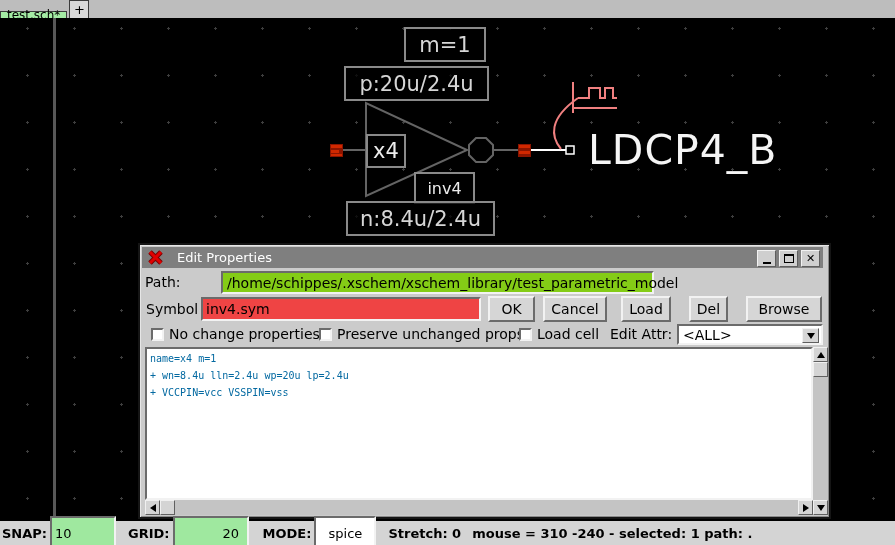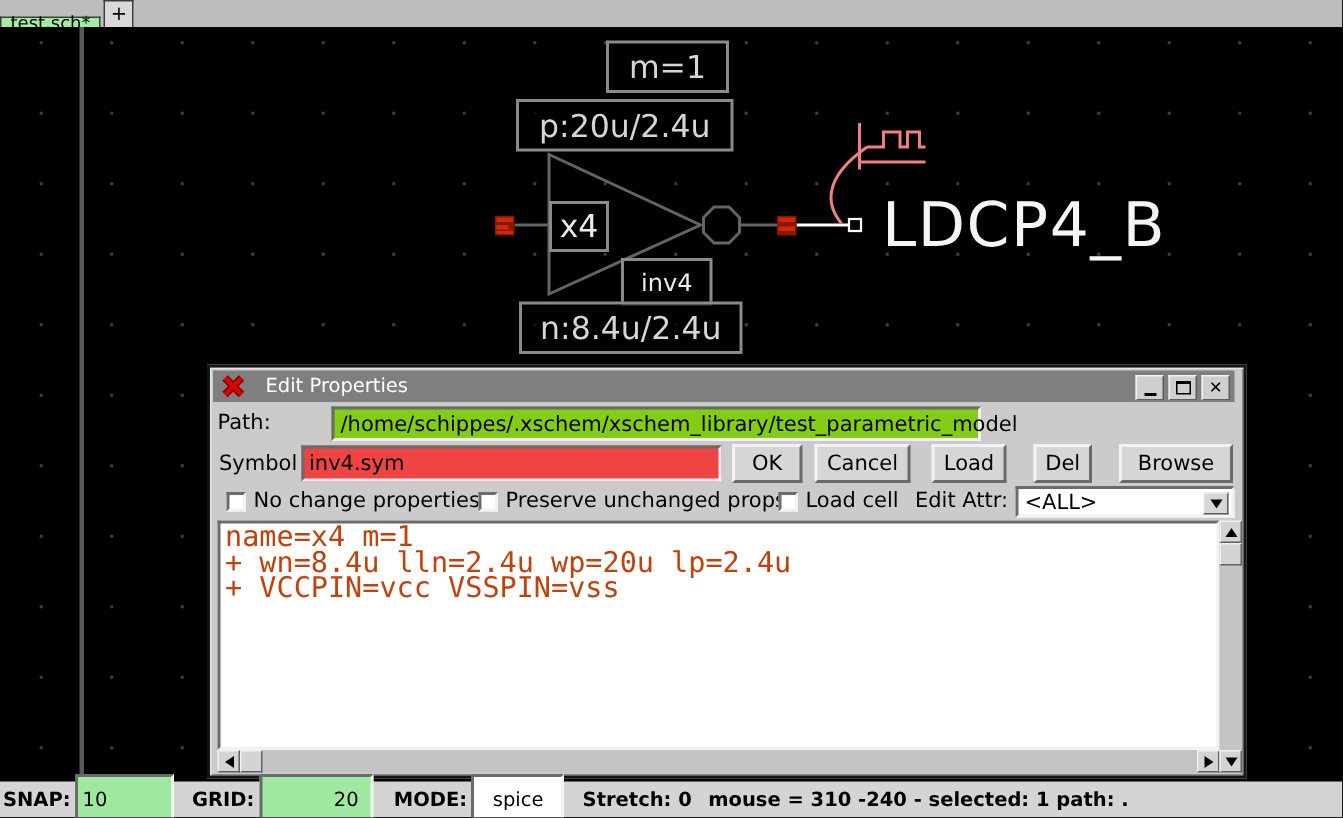--- a/index.html
+++ b/index.html
@@ -59,21 +59,21 @@
   #attr-arrow{position:absolute;right:2px;top:2px;width:15px;height:13px;background:#d6d6d6;
               border:1px solid;border-color:#f2f2f2 #5e5e5e #5e5e5e #f2f2f2;
               display:flex;align-items:center;justify-content:center;}
   .tri-dn{width:0;height:0;border-left:4px solid transparent;border-right:4px solid transparent;border-top:6px solid #000;}
   .tri-up{width:0;height:0;border-left:4px solid transparent;border-right:4px solid transparent;border-bottom:6px solid #000;}
   .tri-l{width:0;height:0;border-top:4px solid transparent;border-bottom:4px solid transparent;border-right:6px solid #000;}
   .tri-r{width:0;height:0;border-top:4px solid transparent;border-bottom:4px solid transparent;border-left:6px solid #000;}
 
   #textarea{position:absolute;left:5px;top:102px;width:668px;height:153px;background:#fff;overflow:hidden;}
   #textarea pre{margin:0;padding:1px 3px;font-family:"DejaVu Sans Mono","Liberation Mono",monospace;
-                font-size:19px;line-height:17px;color:#c2410c;}
+                font-size:10px;line-height:17px;color:#0369a1;}
   .sb-btn{background:#d4d4d4;border:1px solid;border-color:#f0f0f0 #606060 #606060 #f0f0f0;
           display:flex;align-items:center;justify-content:center;box-sizing:border-box;}
   #vscroll{position:absolute;left:673px;top:102px;width:15px;height:153px;background:#c4c4c4;}
   #vscroll .sb-btn{position:absolute;left:0;width:15px;height:15px;}
   #vthumb{position:absolute;left:0;top:15px;width:15px;height:138px;}
   #hscroll{position:absolute;left:5px;top:255px;width:668px;height:15px;background:#c4c4c4;}
   #hscroll .sb-btn{position:absolute;top:0;width:15px;height:15px;}
   #hthumb{position:absolute;left:15px;top:0;width:638px;height:15px;}
   #corner-btn{position:absolute;left:673px;top:255px;width:15px;height:15px;}
 

